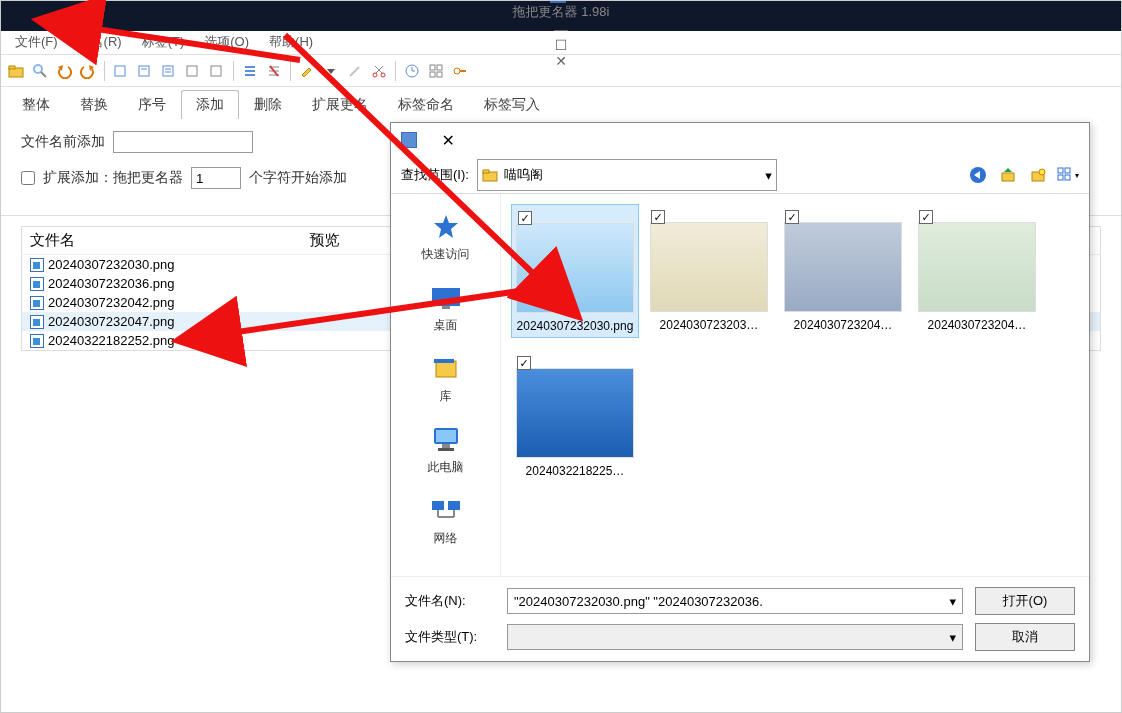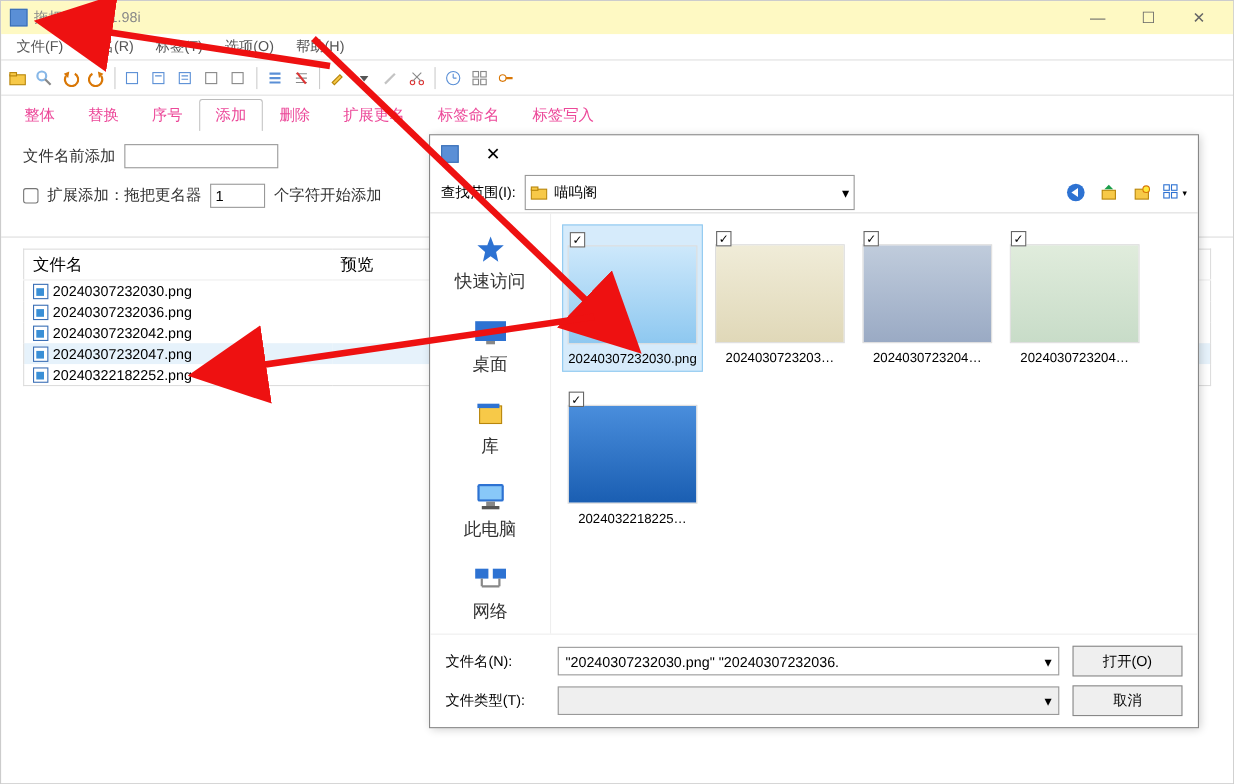--- a/index.html
+++ b/index.html
@@ -1,33 +1,33 @@
 <!DOCTYPE html>
 <html><head>
 <meta charset="utf-8">
 <style>
 * { box-sizing: border-box; margin: 0; padding: 0; font-family: "Microsoft YaHei", "SimSun", sans-serif; }
 body { width: 1122px; height: 713px; background: #f5f5f5; position: relative; overflow: hidden; font-size: 12px; }
 
 
 .main-window { position: absolute; left: 0; top: 0; width: 1122px; height: 713px; background: #fff; border: 1px solid #ccc; }
-.titlebar { height: 30px; display: flex; align-items: center; padding: 0 8px; background: #fef9c3; }
+.titlebar { height: 30px; display: flex; align-items: center; padding: 0 8px; background: #0f172a; flex-direction: column; }
 .titlebar .app-icon { width: 16px; height: 16px; background: #5a8fd6; border: 1px solid #3a6fb6; margin-right: 6px; }
 .titlebar .title { flex: 1; color: #888; font-size: 13px; }
 .titlebar .win-btn { width: 46px; height: 30px; display: flex; align-items: center; justify-content: center; color: #666; font-size: 14px; }
 
 .menubar { height: 24px; display: flex; align-items: flex-start; padding: 0 4px; border-bottom: 1px solid #e0e0e0; color: #555; }
 .menubar .menu-item { padding: 2px 10px; font-size: 13px; }
 
 .toolbar { height: 32px; display: flex; align-items: center; padding: 0 4px; border-bottom: 1px solid #e0e0e0; gap: 2px; }
 .toolbar .tb-btn { width: 22px; height: 22px; display: flex; align-items: center; justify-content: center; }
 .toolbar .sep { width: 1px; height: 20px; background: #ccc; margin: 0 3px; }
 
 .tabs { height: 28px; display: flex; align-items: flex-end; padding: 0 6px; margin-top: 4px; }
-.tabs .tab { padding: 5px 14px; font-size: 14px; color: #ec4899; border: 1px solid transparent; border-bottom: none; }
+.tabs .tab { padding: 5px 14px; font-size: 14px; color: #404040; border: 1px solid transparent; border-bottom: none; }
 .tabs .tab.active { background: #fff; border-color: #bbb; border-radius: 3px 3px 0 0; }
 
 .form-panel { padding: 12px 20px; border-bottom: 1px solid #ddd; min-height: 80px; }
 .form-row { display: flex; align-items: center; margin-bottom: 14px; gap: 8px; font-size: 14px; color: #333; }
 .form-row input[type="text"] { height: 22px; border: 1px solid #999; padding: 0 4px; }
 .form-row input[type="number"] { width: 50px; height: 22px; border: 1px solid #999; padding: 0 4px; }
 .form-row input[type="checkbox"] { width: 14px; height: 14px; }
 
 .list-panel { padding: 10px 20px; }
 .file-table { width: 100%; border: 1px solid #ddd; border-collapse: collapse; background: #fff; }
@@ -45,21 +45,21 @@
 .dialog-title { height: 34px; display: flex; align-items: center; padding: 0 10px; }
 .dialog-title .app-icon { width: 16px; height: 16px; background: #5a8fd6; border: 1px solid #3a6fb6; margin-right: 8px; }
 .dialog-title .txt { flex: 1; font-size: 14px; }
 .dialog-title .close { width: 30px; text-align: right; font-size: 16px; }
 
 .dialog-toolbar { height: 36px; display: flex; align-items: center; padding: 0 10px; gap: 8px; font-size: 13px; }
 .dialog-toolbar .tbico { width: 22px; height: 22px; display: flex; align-items: center; justify-content: center; }
 
 .dialog-body { flex: 1; display: flex; border-top: 1px solid #ddd; }
 .dialog-side { width: 110px; border-right: 1px solid #eee; display: flex; flex-direction: column; align-items: center; padding-top: 12px; gap: 8px; }
-.side-item { display: flex; flex-direction: column; align-items: center; gap: 4px; font-size: 16px; color: #333; padding: 6px 0; width: 100%; }
+.side-item { display: flex; flex-direction: column; align-items: center; gap: 4px; font-size: 12px; color: #333; padding: 6px 0; width: 100%; }
 .side-item .ic { width: 36px; height: 30px; display: flex; align-items: center; justify-content: center; }
 
 .dialog-files { flex: 1; padding: 10px; display: flex; flex-wrap: wrap; align-content: flex-start; gap: 6px; position: relative; }
 .thumb { width: 128px; display: flex; flex-direction: column; align-items: center; padding: 4px; position: relative; }
 .thumb.sel { background: #d6ebfb; border: 1px solid #8ec8f0; }
 .thumb .chk { position: absolute; left: 6px; top: 6px; width: 14px; height: 14px; background: #fff; border: 1px solid #666; display: flex; align-items: center; justify-content: center; font-size: 11px; z-index: 2; }
 .thumb .preview { width: 118px; height: 90px; margin-top: 14px; border: 1px solid #ddd; }
 .thumb .name { font-size: 12px; text-align: center; margin-top: 6px; word-break: break-all; line-height: 1.2; }
 
 .dialog-bottom { padding: 10px 14px; display: grid; grid-template-columns: 90px 1fr 100px; gap: 8px 12px; align-items: center; border-top: 1px solid #eee; font-size: 13px; }

